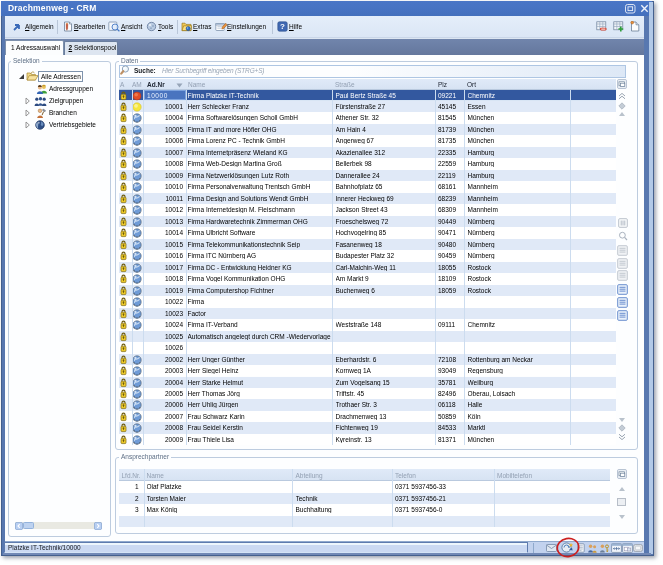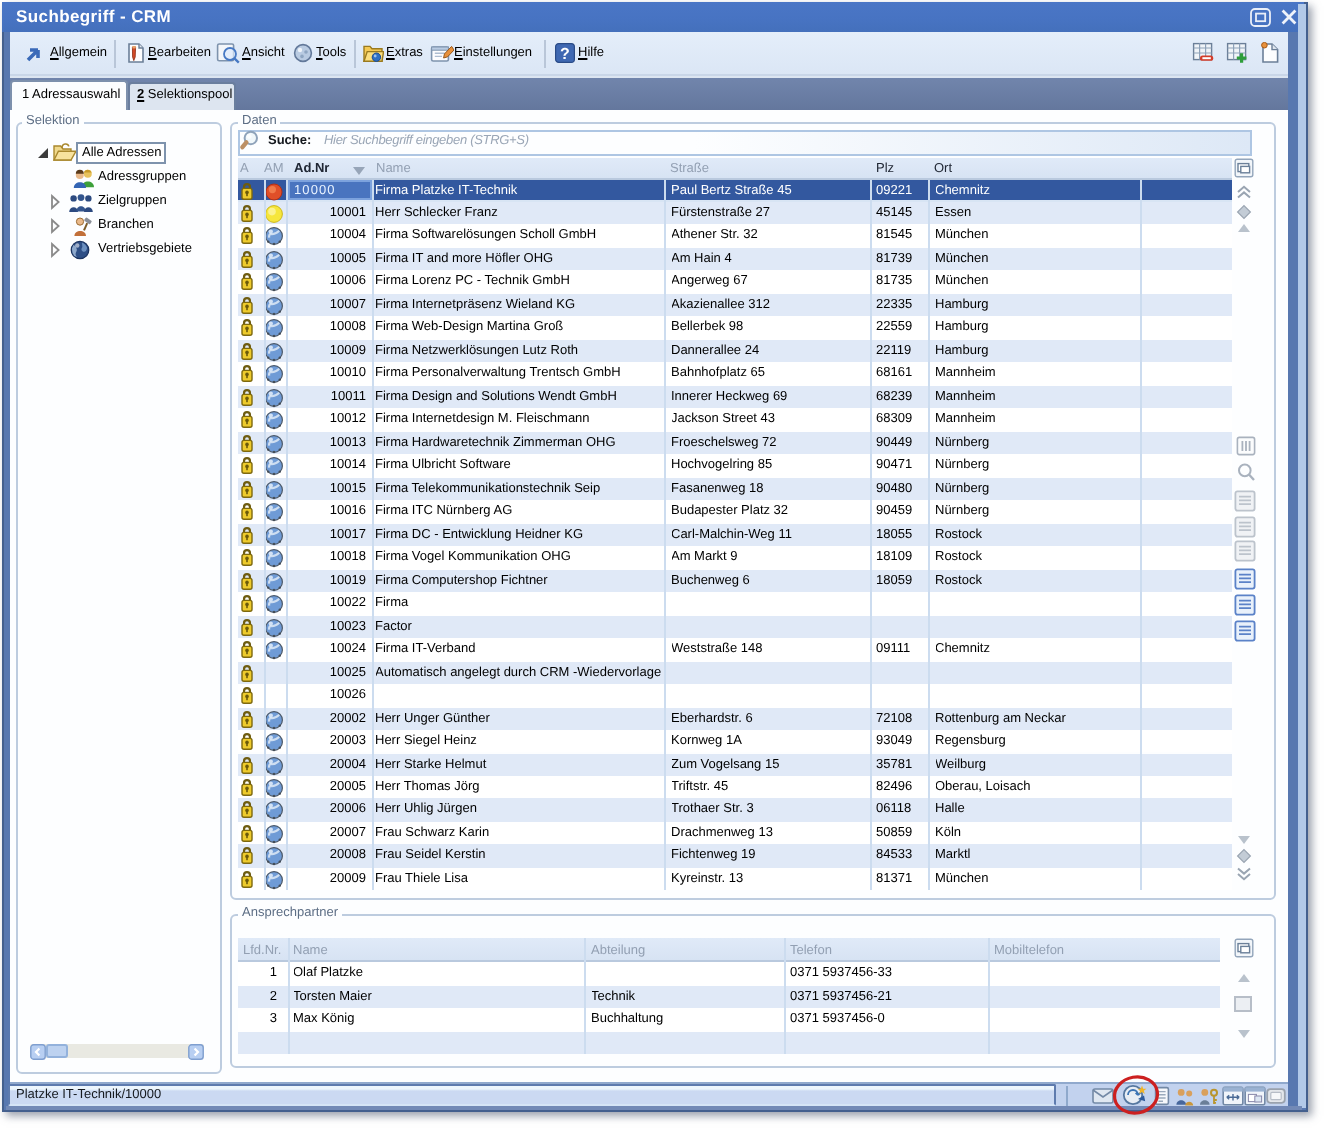--- a/index.html
+++ b/index.html
@@ -38,21 +38,21 @@
 .vsep { width:1px; background:#ccdcef; }
 .hdrtext { position:absolute; font-size:6.5px; color:#93a0b3; }
 .hdrdark { position:absolute; font-size:6.5px; color:#202734; }
 .statusbar { left:5px; top:541px; width:639px; height:12px;
   background:#c2d2ee; border-top:1px solid #90a9cd; }
 </style></head>
 <body>
 <div class="page">
   <div class="abs win"></div>
   <div class="abs titlebar"></div>
-  <div class="abs titletext">Suchbegriff - CRM</div>
+  <div class="abs titletext">Drachmenweg - CRM</div>
 
   <svg class="abs" style="left:625px;top:4px" width="11" height="10" viewBox="0 0 11 10">
     <rect x="0.5" y="0.5" width="9.5" height="8.5" rx="2" fill="none" stroke="#e9eef8" stroke-width="0.9"></rect>
     <rect x="3" y="2.8" width="4.6" height="3.8" fill="none" stroke="#e9eef8" stroke-width="0.9"></rect>
   </svg>
   <svg class="abs" style="left:640px;top:4px" width="9" height="9" viewBox="0 0 9 9">
     <path d="M1.3 1.3 L7.7 7.7 M7.7 1.3 L1.3 7.7" stroke="#eef2fa" stroke-width="1.4"></path>
   </svg>
   <div class="abs interior"></div>
   <div class="abs hl-r"></div>

